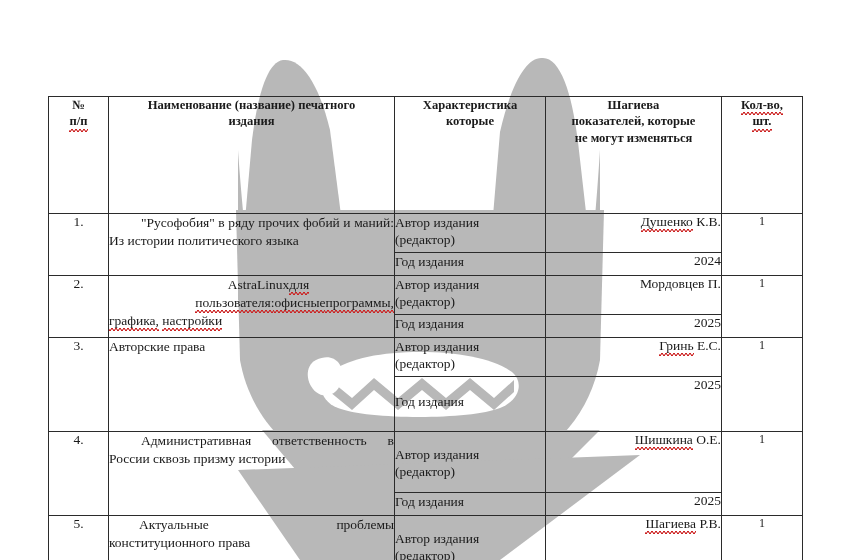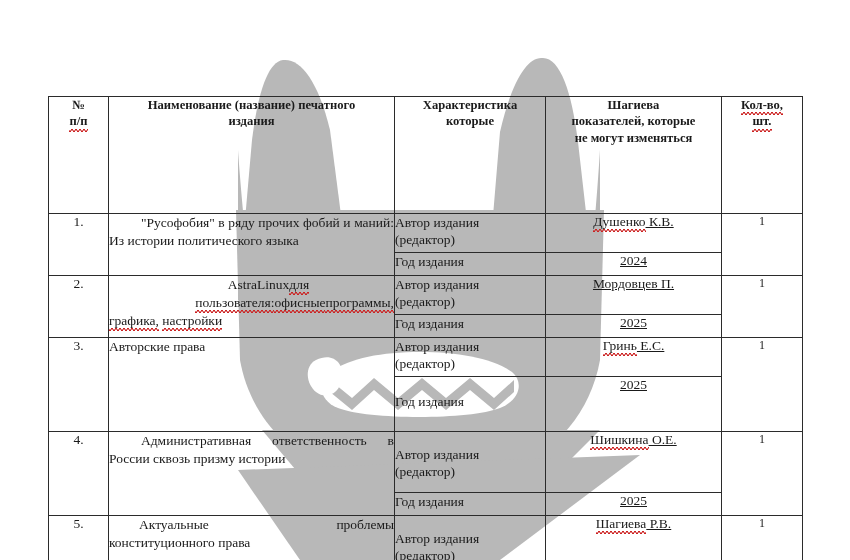--- a/index.html
+++ b/index.html
@@ -103,25 +103,24 @@
     text-indent: 32px;
   }
   .c-title.no-indent { text-indent: 0; }
   .c-char {
     font-size: 13.5px;
     line-height: 1.28;
     padding: 5px 4px 4px 6px;
     vertical-align: top;
   }
   .c-val {
-    text-align: center;
+    text-align: right;
     font-size: 13.5px;
     vertical-align: middle;
     padding: 4px 4px;
-    text-decoration: underline;
   }
   .c-qty {
     text-align: center;
     font-size: 12px;
     padding-top: 5px;
   }
 
   
   .sq {
     position: relative;

